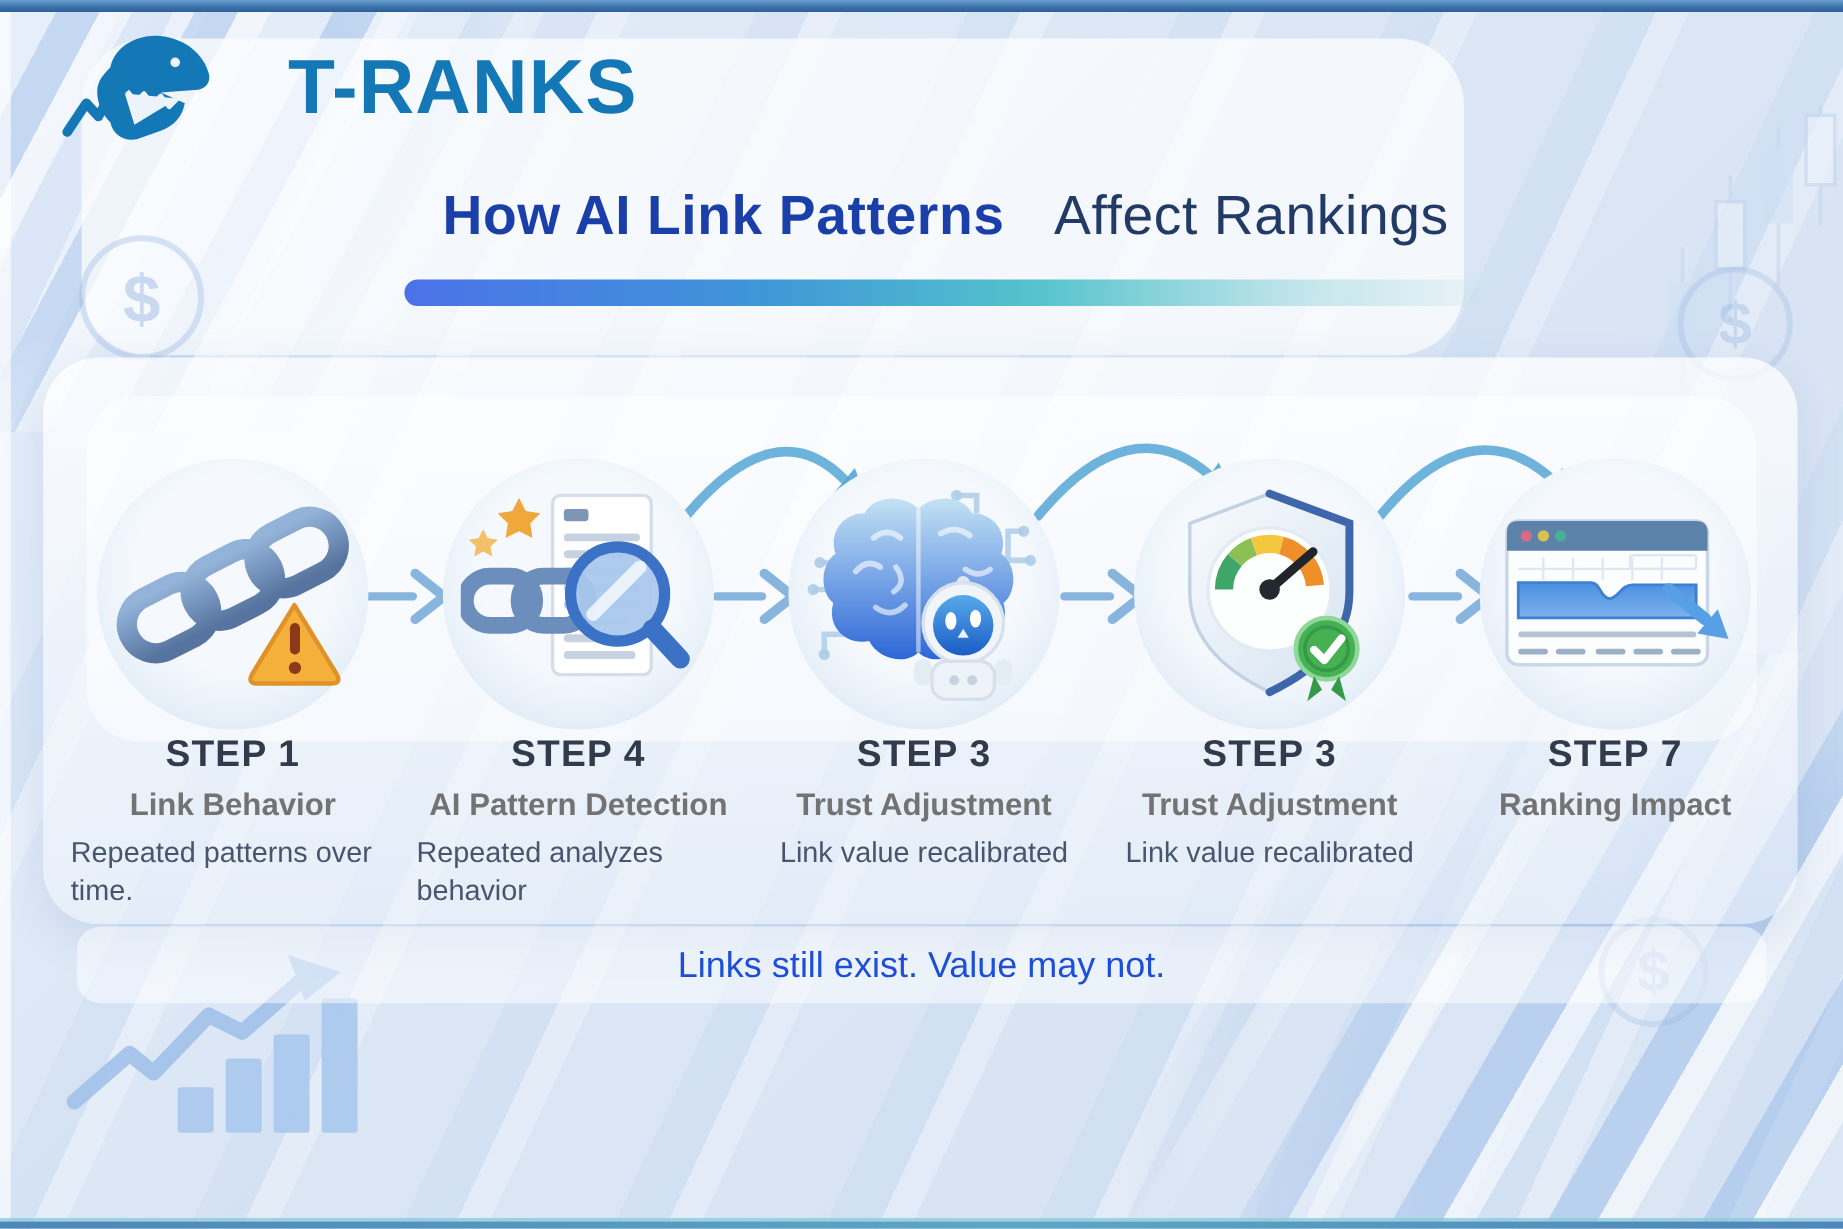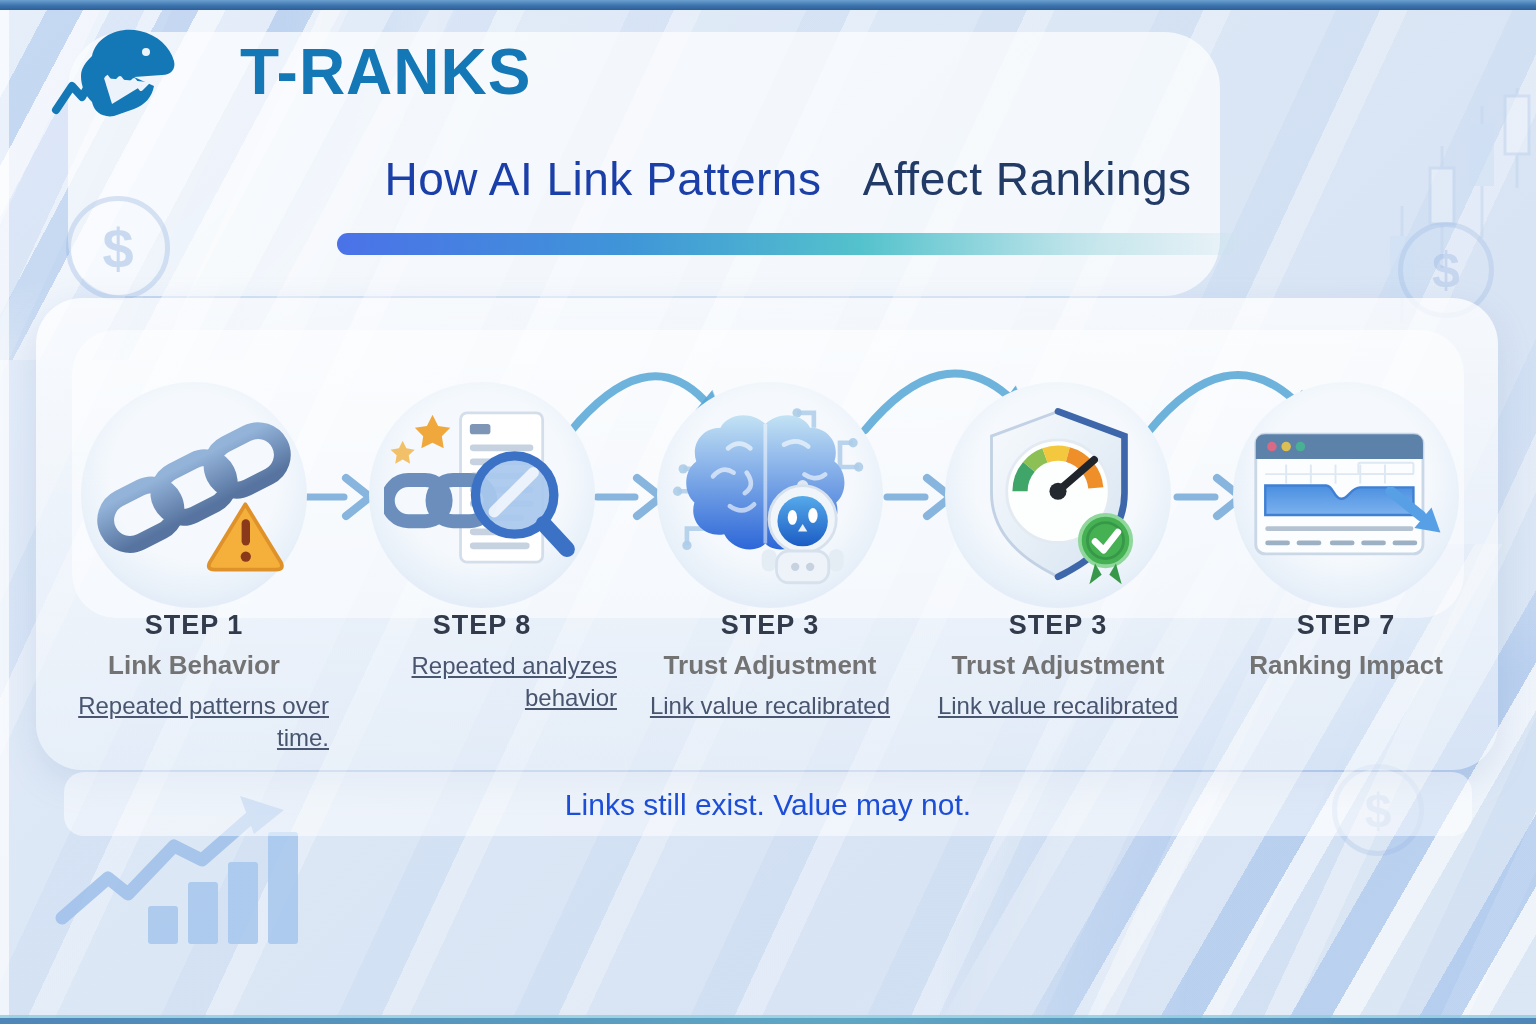--- a/index.html
+++ b/index.html
@@ -43,42 +43,42 @@
   .dollar.d-bott  { right:112px; top:764px; width:92px; height:92px;  font-size:48px; opacity:.55; }
 
   .deco-candles { position:absolute; right:0px; top:88px; opacity:.55; }
   .deco-bars { position:absolute; left:52px; top:786px; opacity:.85; }
 
   .brand { position:absolute; top:22px; left:48px; display:flex; align-items:center; gap:4px; }
   .brand-name { font-size:64px; font-weight:800; color:#1478b6; letter-spacing:1px;margin-left:40px; }
 
   .page-title { position:absolute; top:152px; left:268px; width:1040px; text-align:center;
     font-size:46px; color:#24386b; letter-spacing:0.5px; }
-  .page-title .hl { color:#1b3fa8; font-weight:400; }
+  .page-title .hl { color:#1b3fa8; font-weight:700; }
   .page-title .rest { font-weight:500; color:#223a66;margin-left:28px; }
   .title-divider { position:absolute; top:233px; left:337px; width:903px; height:22px;
     border-radius:12px;
     background:linear-gradient(90deg,#4b72e8 0%,#3f95d8 32%,#54c2cc 58%,
       rgba(150,212,220,0.55) 82%, rgba(205,230,236,0.22) 100%); }
 
   .main-panel { position:absolute; left:36px; top:298px; width:1462px; height:472px;
     border-radius:46px;
     background:linear-gradient(180deg, rgba(255,255,255,0.75), rgba(238,244,251,0.55));
     box-shadow:0 12px 34px rgba(110,145,195,0.18); }
   .panel-inner { position:absolute; left:72px; top:330px; width:1392px; height:288px;
     border-radius:44px; background:rgba(255,255,255,0.5); }
 
   .steps { position:absolute; left:50px; top:382px; width:1440px; display:flex; }
   .step { width:288px; display:flex; flex-direction:column; align-items:center; }
   .icon-wrap { width:226px; height:226px; border-radius:50%;
     background:radial-gradient(circle at 50% 42%, #f5f9fd 48%, #e2ecf7 78%, rgba(226,236,247,0.0) 100%);
     display:flex; align-items:center; justify-content:center; }
-  .step-label { margin-top:2px; font-size:27px; font-weight:700; color:#323b4c; letter-spacing:1px; }
+  .step-label { margin-top:2px; font-size:31px; font-weight:700; color:#323b4c; letter-spacing:1px; }
   .step-heading { margin-top:9px; font-size:26px; font-weight:700; color:#737373; }
-  .step-desc { margin-top:9px; font-size:24px; color:#48556f; line-height:1.32; text-align:right; max-width:270px;text-decoration:underline; }
+  .step-desc { margin-top:9px; font-size:24px; color:#48556f; line-height:1.32; text-align:left; max-width:270px; }
 
   .gap-arrow { position:absolute; top:472px; width:78px; height:50px; }
   .ga-1 { left:302px; } .ga-2 { left:593px; } .ga-3 { left:883px; } .ga-4 { left:1173px; }
 
   .arcs { position:absolute; left:36px; top:340px; width:1462px; height:120px; }
 
   .footer-band { position:absolute; left:64px; top:772px; width:1408px; height:64px;
     border-radius:20px; background:rgba(255,255,255,0.5); }
   .footer-note { position:absolute; top:788px; left:0; width:1536px; text-align:center;
     font-size:30px; color:#1d4ed8; }
@@ -220,21 +220,22 @@
         </g>
         <g fill="none" stroke="#6b8ebc" stroke-width="15">
           <rect x="4" y="84" width="62" height="44" rx="22"></rect>
           <rect x="52" y="84" width="62" height="44" rx="22"></rect>
         </g>
         <circle cx="140" cy="100" r="42" fill="#a9c8ee" fill-opacity="0.93" stroke="#3c72c6" stroke-width="10"></circle>
         <path d="M118,118 L160,76" stroke="rgba(255,255,255,0.75)" stroke-width="12" stroke-linecap="round"></path>
         <line x1="171" y1="131" x2="196" y2="158" stroke="#3c72c6" stroke-width="17" stroke-linecap="round"></line>
       </svg>
     </div>
-    <div class="step-label">STEP 8</div>
+    <div class="step-label">STEP 4</div>
+    <div class="step-heading">AI Pattern Detection</div>
     <div class="step-desc">Repeated analyzes behavior</div>
   </div>
 
   <div class="step">
     <div class="icon-wrap">
       <svg width="196" height="188" viewBox="0 0 210 200">
         <defs>
           <linearGradient id="lg-brain" x1="0" y1="0" x2="0" y2="1">
             <stop offset="0" stop-color="#c3e2f4"></stop>
               <stop offset="1" stop-color="#2d67d8"></stop>

